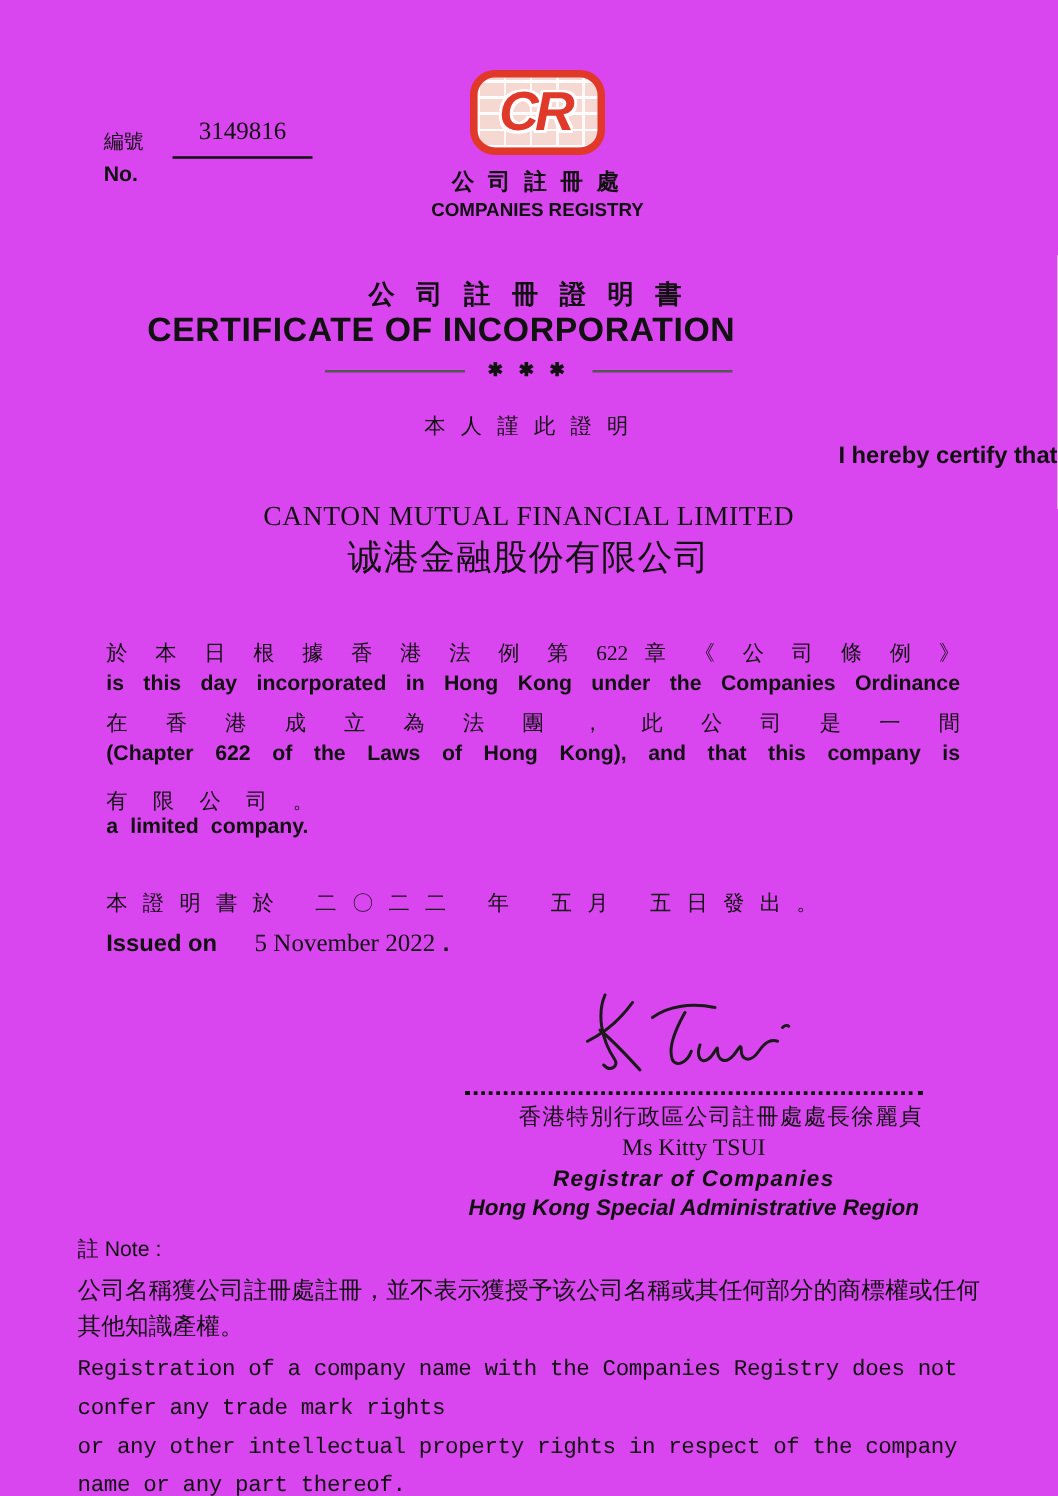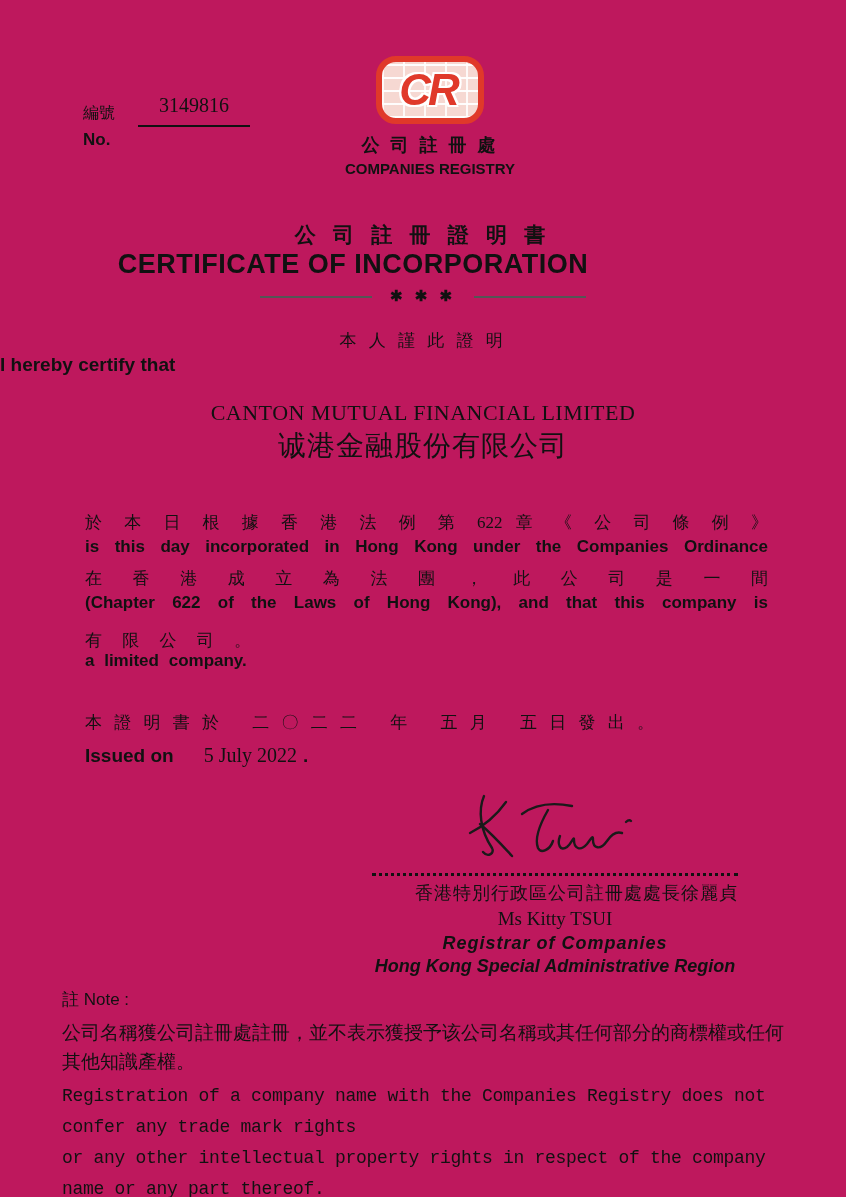--- a/index.html
+++ b/index.html
@@ -1,19 +1,19 @@
 <!DOCTYPE html>
 <html><head>
 <meta charset="utf-8">
 <style>
   html,body{margin:0;padding:0;background:#fff;}
   #page{
     position:relative;
     width:846px;height:1197px;
-    background:#be185d;
+    background:#d946ef;
     color:#111;
     font-family:"Liberation Sans",sans-serif;
     overflow:hidden;
   }
   .abs{position:absolute;}
   .serif{font-family:"Liberation Serif","DejaVu Serif",serif;}
   .sans{font-family:"Liberation Sans","DejaVu Sans",sans-serif;}
 
   
   .no-zh{left:83px;top:103px;font-size:16px;}
@@ -44,21 +44,21 @@
   .registry-en{margin-top:3px;font-weight:bold;font-size:15px;letter-spacing:0px;white-space:nowrap;}
 
   
   .title-zh{left:0;top:221px;width:846px;text-align:center;font-size:21px;font-weight:bold;letter-spacing:6px;}
   .title-en{left:0;top:249px;width:706px;text-align:center;font-size:27px;font-weight:bold;letter-spacing:0.5px;}
   .divider{left:0;top:288px;width:846px;display:flex;align-items:center;justify-content:center;gap:18px;}
   .divider .rule{width:112px;border-top:2px solid #555;height:0;}
   .divider .stars{font-size:15px;font-weight:bold;letter-spacing:4px;transform:translateY(-1px);}
 
   .certify-zh{left:0;top:329px;width:846px;text-align:center;font-size:17px;letter-spacing:4px;}
-  .certify-en{left:0;top:354px;width:846px;text-align:left;font-size:19px;font-weight:bold;}
+  .certify-en{left:0;top:354px;width:846px;text-align:right;font-size:19px;font-weight:bold;}
 
   .company-en{left:0;top:400px;width:846px;text-align:center;font-size:22px;letter-spacing:0.5px;}
   .company-zh{left:0;top:427px;width:846px;text-align:center;font-size:28px;letter-spacing:1px;}
 
   
   .bodyline{left:85px;width:683px;}
   .just{text-align:justify;text-align-last:justify;}
   .zhline{font-size:17px;font-family:"Liberation Serif","DejaVu Serif",serif;}
   .enline{font-size:17px;font-weight:bold;}
   .p1zh{top:511px;} .p1en{top:537px;}
@@ -122,21 +122,21 @@
 
   <div class="abs bodyline zhline just p1zh">於 本 日 根 據 香 港 法 例 第 622 章 《 公 司 條 例 》</div>
   <div class="abs bodyline enline just p1en">is this day incorporated in Hong Kong under the Companies Ordinance</div>
   <div class="abs bodyline zhline just p2zh">在 香 港 成 立 為 法 團 ， 此 公 司 是 一 間</div>
   <div class="abs bodyline enline just p2en">(Chapter 622 of the Laws of Hong Kong), and that this company is</div>
   <div class="abs bodyline zhline p3zh">有 限 公 司 。</div>
   <div class="abs bodyline enline p3en">a limited company.</div>
 
   <div class="abs bodyline zhline issued-zh">本 證 明 書 於　 二 〇 二 二　 年　 五 月　 五 日 發 出 。</div>
   <div class="abs issued-line">
-    <span class="issued-label sans">Issued on</span><span class="issued-date serif">5 July 2022</span><span class="issued-period sans">.</span>
+    <span class="issued-label sans">Issued on</span><span class="issued-date serif">5 November 2022</span><span class="issued-period sans">.</span>
   </div>
 
   <div class="abs sign-block">
     <svg class="sig-svg" width="230" height="82" viewBox="0 0 230 82" fill="none">
       <g stroke="#1a1a1a" stroke-width="2.4" stroke-linecap="round" fill="none">
         <path d="M44,6 C38,20 40,40 52,58 C55,63 48,68 43,62"></path>
         <path d="M66,12 C56,26 44,36 30,43"></path>
         <path d="M40,34 C52,44 62,55 72,66"></path>
         <path d="M82,24 C94,15 112,12 132,16"></path>
         <path d="M108,20 C100,34 94,48 98,58 C101,64 110,60 113,51"></path>

